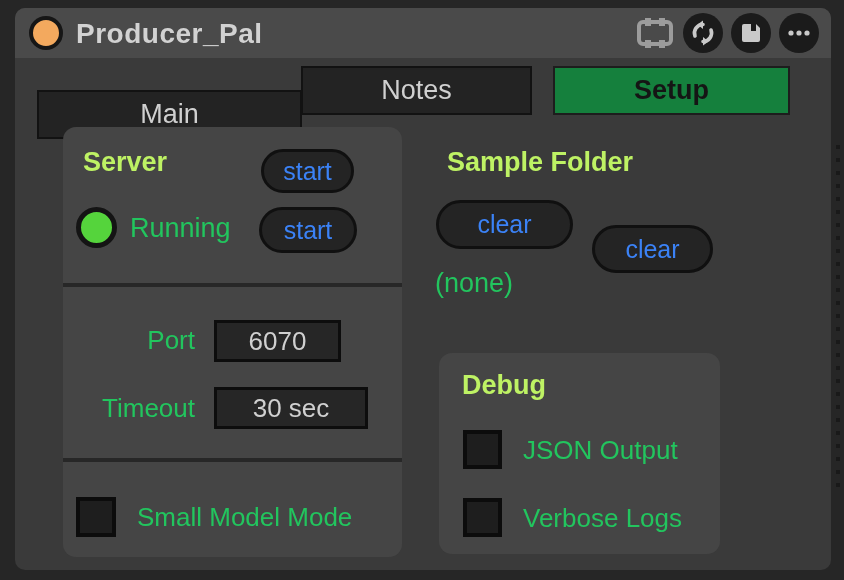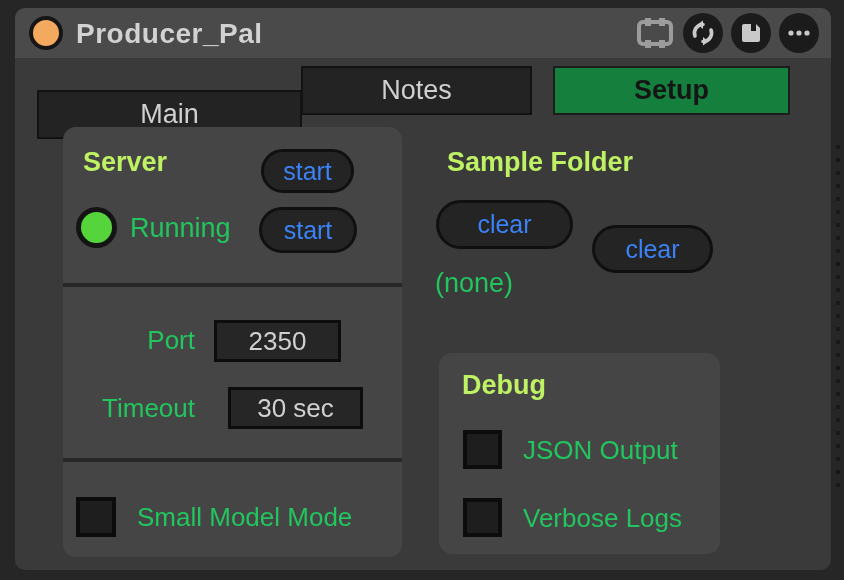--- a/index.html
+++ b/index.html
@@ -140,23 +140,23 @@
 <div class="panel" id="server-panel">
   <div class="heading" style="left:20px; top:20px;">Server</div>
   <div class="pill" style="left:198px; top:22px; width:93px; height:44px;">start</div>
   <div class="led-green" style="left:13px; top:80px;"></div>
   <div class="label" style="left:67px; top:86px; font-size:27px;">Running</div>
   <div class="pill" style="left:196px; top:80px; width:98px; height:46px;">start</div>
 
   <div class="divider" style="top:156px;"></div>
 
   <div class="label" style="left:0; top:198px; width:132px; text-align:right;">Port</div>
-  <div class="numfield" style="left:151px; top:193px; width:127px; height:42px;">2350</div>
+  <div class="numfield" style="left:151px; top:193px; width:127px; height:42px;">6070</div>
   <div class="label" style="left:0; top:266px; width:132px; text-align:right;">Timeout</div>
-  <div class="numfield" style="left:165px; top:260px; width:135px; height:42px;">30 sec</div>
+  <div class="numfield" style="left:151px; top:260px; width:154px; height:42px;">30 sec</div>
 
   <div class="divider" style="top:331px;"></div>
 
   <div class="checkbox" style="left:13px; top:370px;"></div>
   <div class="label" style="left:74px; top:375px;">Small Model Mode</div>
 </div>
 
 <div class="heading" style="left:447px; top:147px;">Sample Folder</div>
 <div class="pill" style="left:436px; top:200px; width:137px; height:49px;">clear</div>
 <div class="pill" style="left:592px; top:201px; width:121px; height:48px;margin-top:24px;">clear</div>

